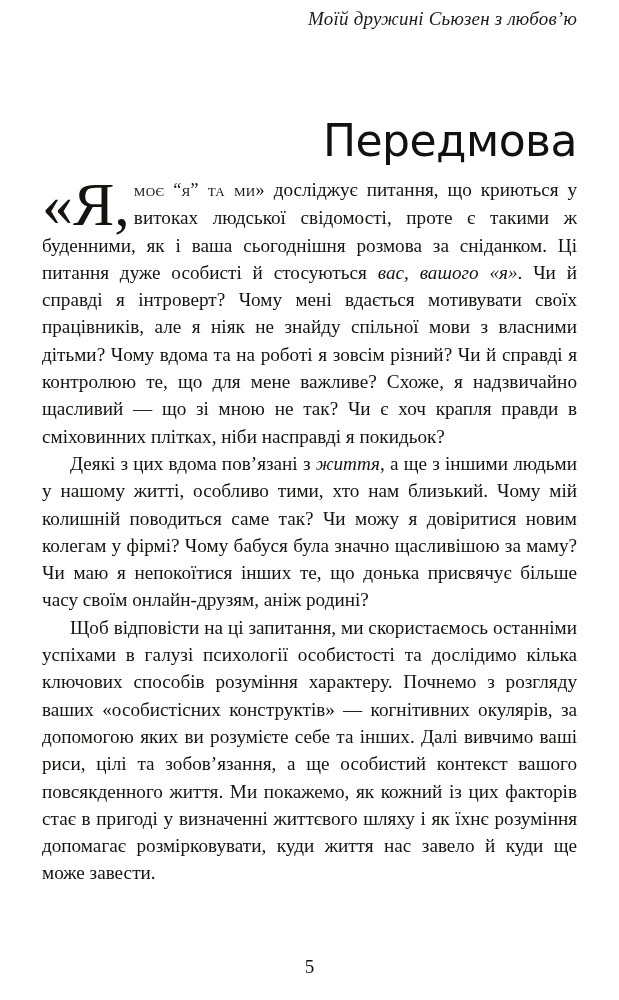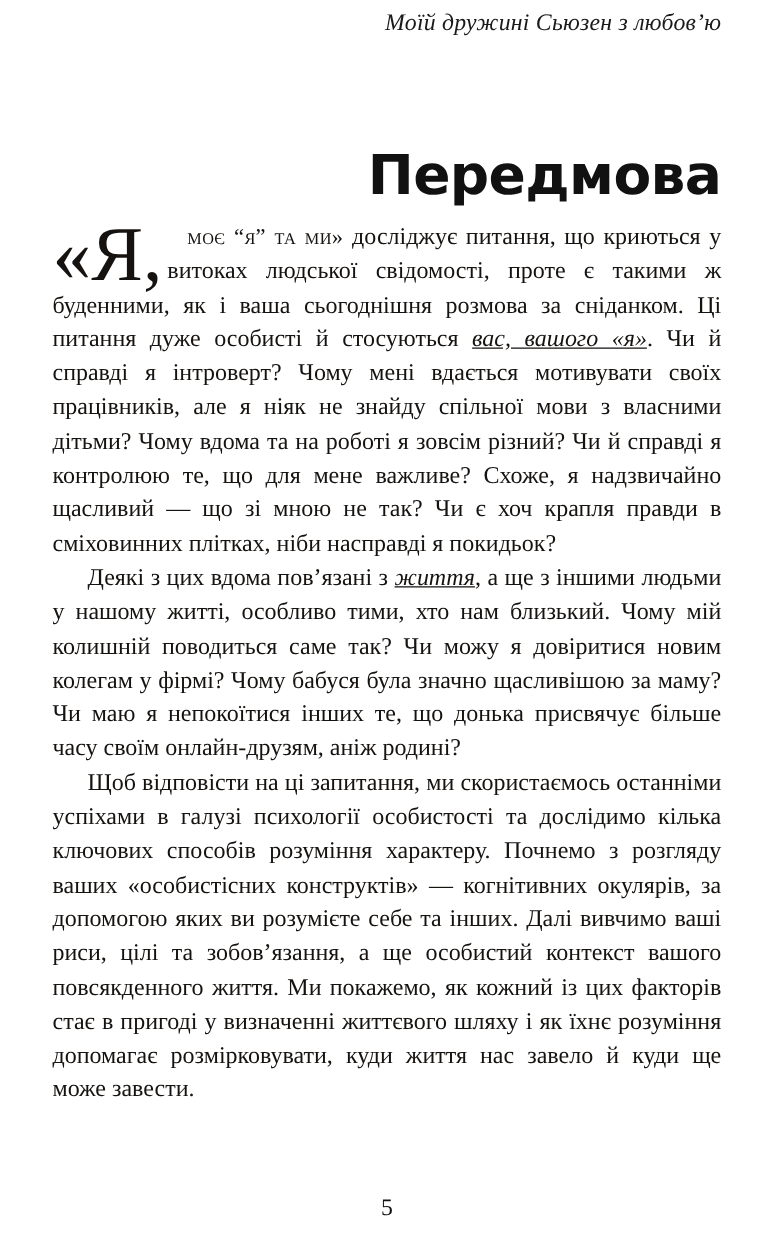--- a/index.html
+++ b/index.html
@@ -29,21 +29,21 @@
     font-size: 19px;
     letter-spacing: 0.2px;
     color: #1a1a1a;
     white-space: nowrap;
   }
   .chapter-title {
     position: absolute;
     top: 90px;
     right: 42px;
     font-family: "DejaVu Sans", "Liberation Sans", sans-serif;
-    font-weight: 700;
+    font-weight: 400;
     font-size: 44px;
     line-height: 1;
     color: #111111;
     letter-spacing: -0.5px;
   }
   .body-text {
     position: absolute;
     top: 176px;
     left: 42px;
     right: 42px;
@@ -73,25 +73,23 @@
     font-size: 62px;
     line-height: 52px;
     display: inline-block;
     padding: 2px 4px 0 0;
     color: #15120f;
   }
   .smallcaps-lead {
     font-variant: small-caps;
     font-size: 18px;
     letter-spacing: 0.3px;
-    margin-left: 16px;
   }
   .ital {
     font-style: italic;
-    text-decoration: underline;
   }
   .folio {
     position: absolute;
     bottom: 22px;
     left: 0;
     right: 0;
     text-align: center;
     font-size: 19px;
     color: #15120f;
   }

